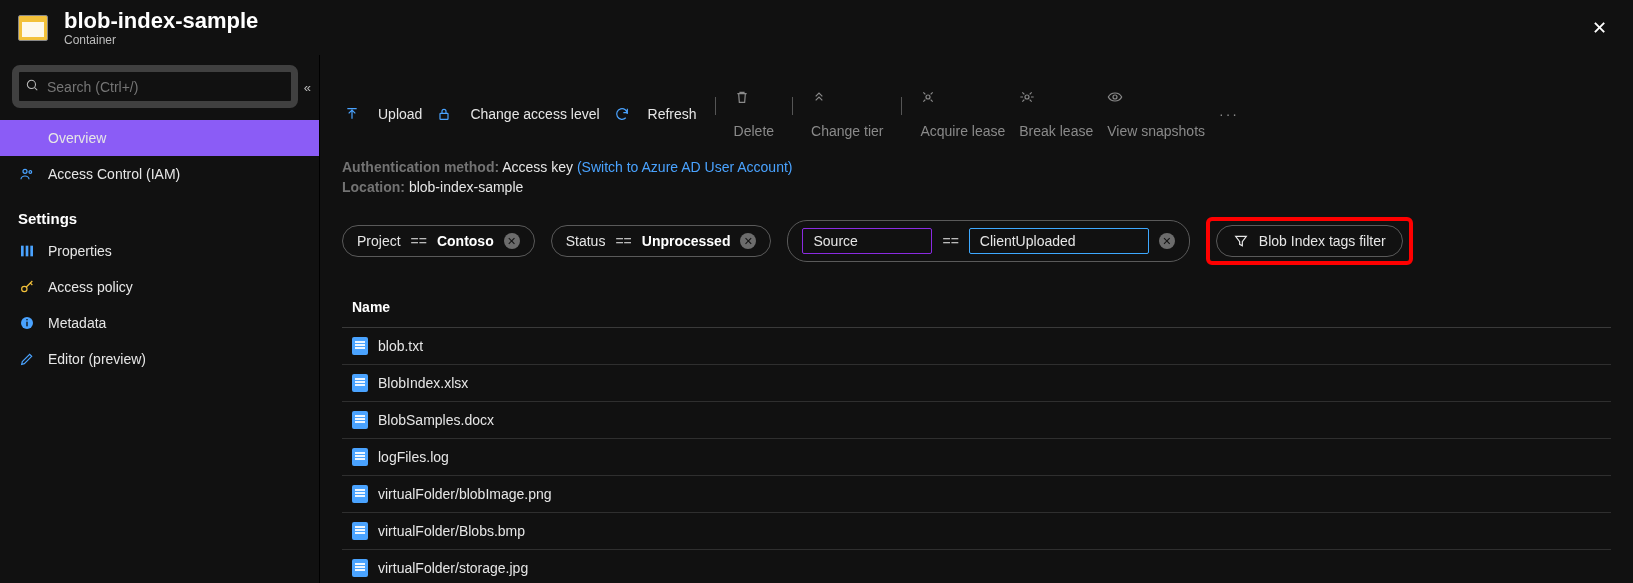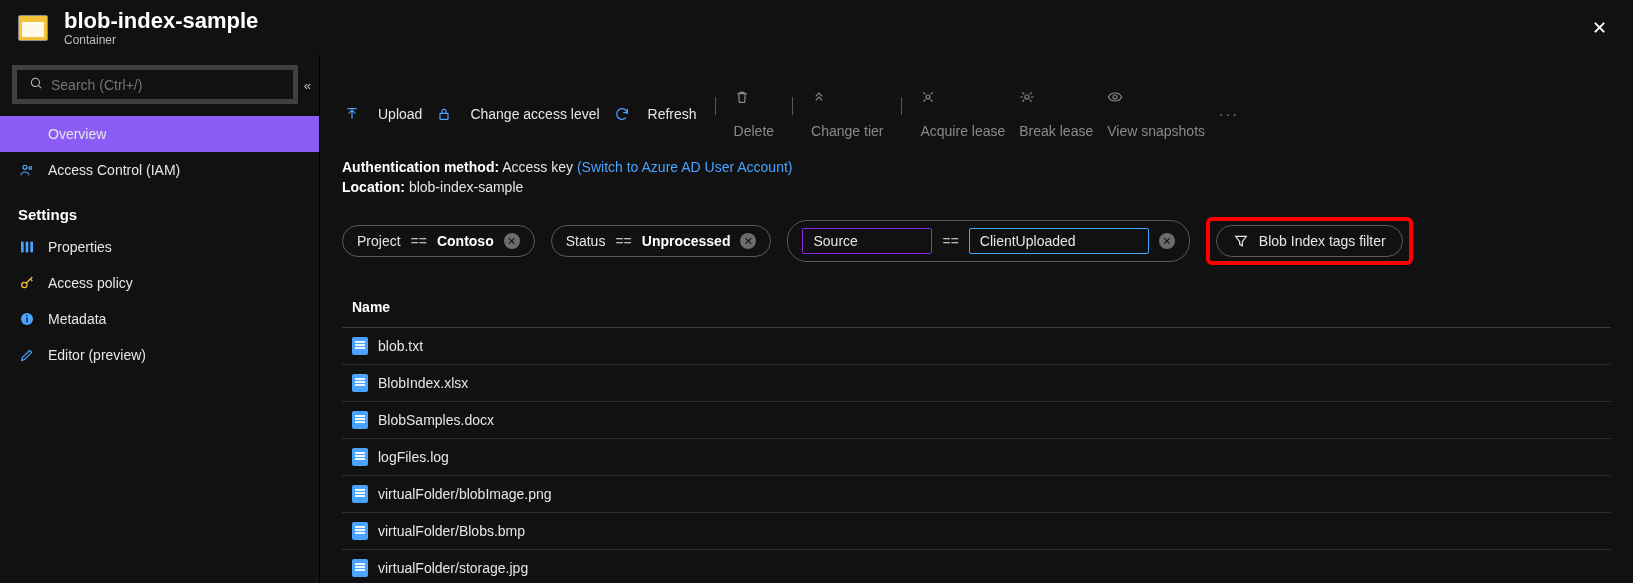--- a/index.html
+++ b/index.html
@@ -52,24 +52,24 @@
     flex: 0 0 320px;
     background: #111;
     border-right: 1px solid #000;
     display: flex;
     flex-direction: column;
   }
   .search-row { display: flex; align-items: center; }
   .collapse-caret { color: #bbb; font-size: 13px; padding: 0 8px 0 4px; cursor: pointer; }
   .search-box {
     flex: 1;
-    border: 5px solid #404040;
-    border-radius: 1px;
+    border: 7px solid #404040;
+    border-radius: 8px;
     display: flex; align-items: center;
-    padding: 6px 12px;
+    padding: 6px 6px;
   }
   .search-box .mag { color: #bbb; margin-right: 8px; }
   .search-box input {
     flex: 1; background: transparent; border: none; outline: none;
     color: #bbb; font-size: 14px;
   }
   .nav-item {
     display: flex; align-items: center;
     padding: 10px 18px;
     cursor: pointer;
@@ -97,21 +97,21 @@
     padding: 4px 2px;
     margin-top: 16px;
   }
   .tbtn.dis { color: #8a8a8a; cursor: default; flex-direction: column; }
   .tdiv { width: 1px; height: 18px; background: #555; margin: 0 6px; }
   .tbtn svg, .tbtn .glyph { width: 16px; height: 16px; }
 
   
   .meta { padding: 6px 22px 2px; }
   .meta-row { margin-bottom: 4px; }
-  .meta-label { font-weight: 600; color: #ffffff; }
+  .meta-label { font-weight: 600; color: #737373; }
   .meta-val { color: #e6e6e6; }
   .link { color: #4aa3ff; cursor: pointer; }
 
   
   .filters {
     display: flex; align-items: center; gap: 16px;
     padding: 16px 22px 6px;
     flex-wrap: wrap;
   }
   .pill {

